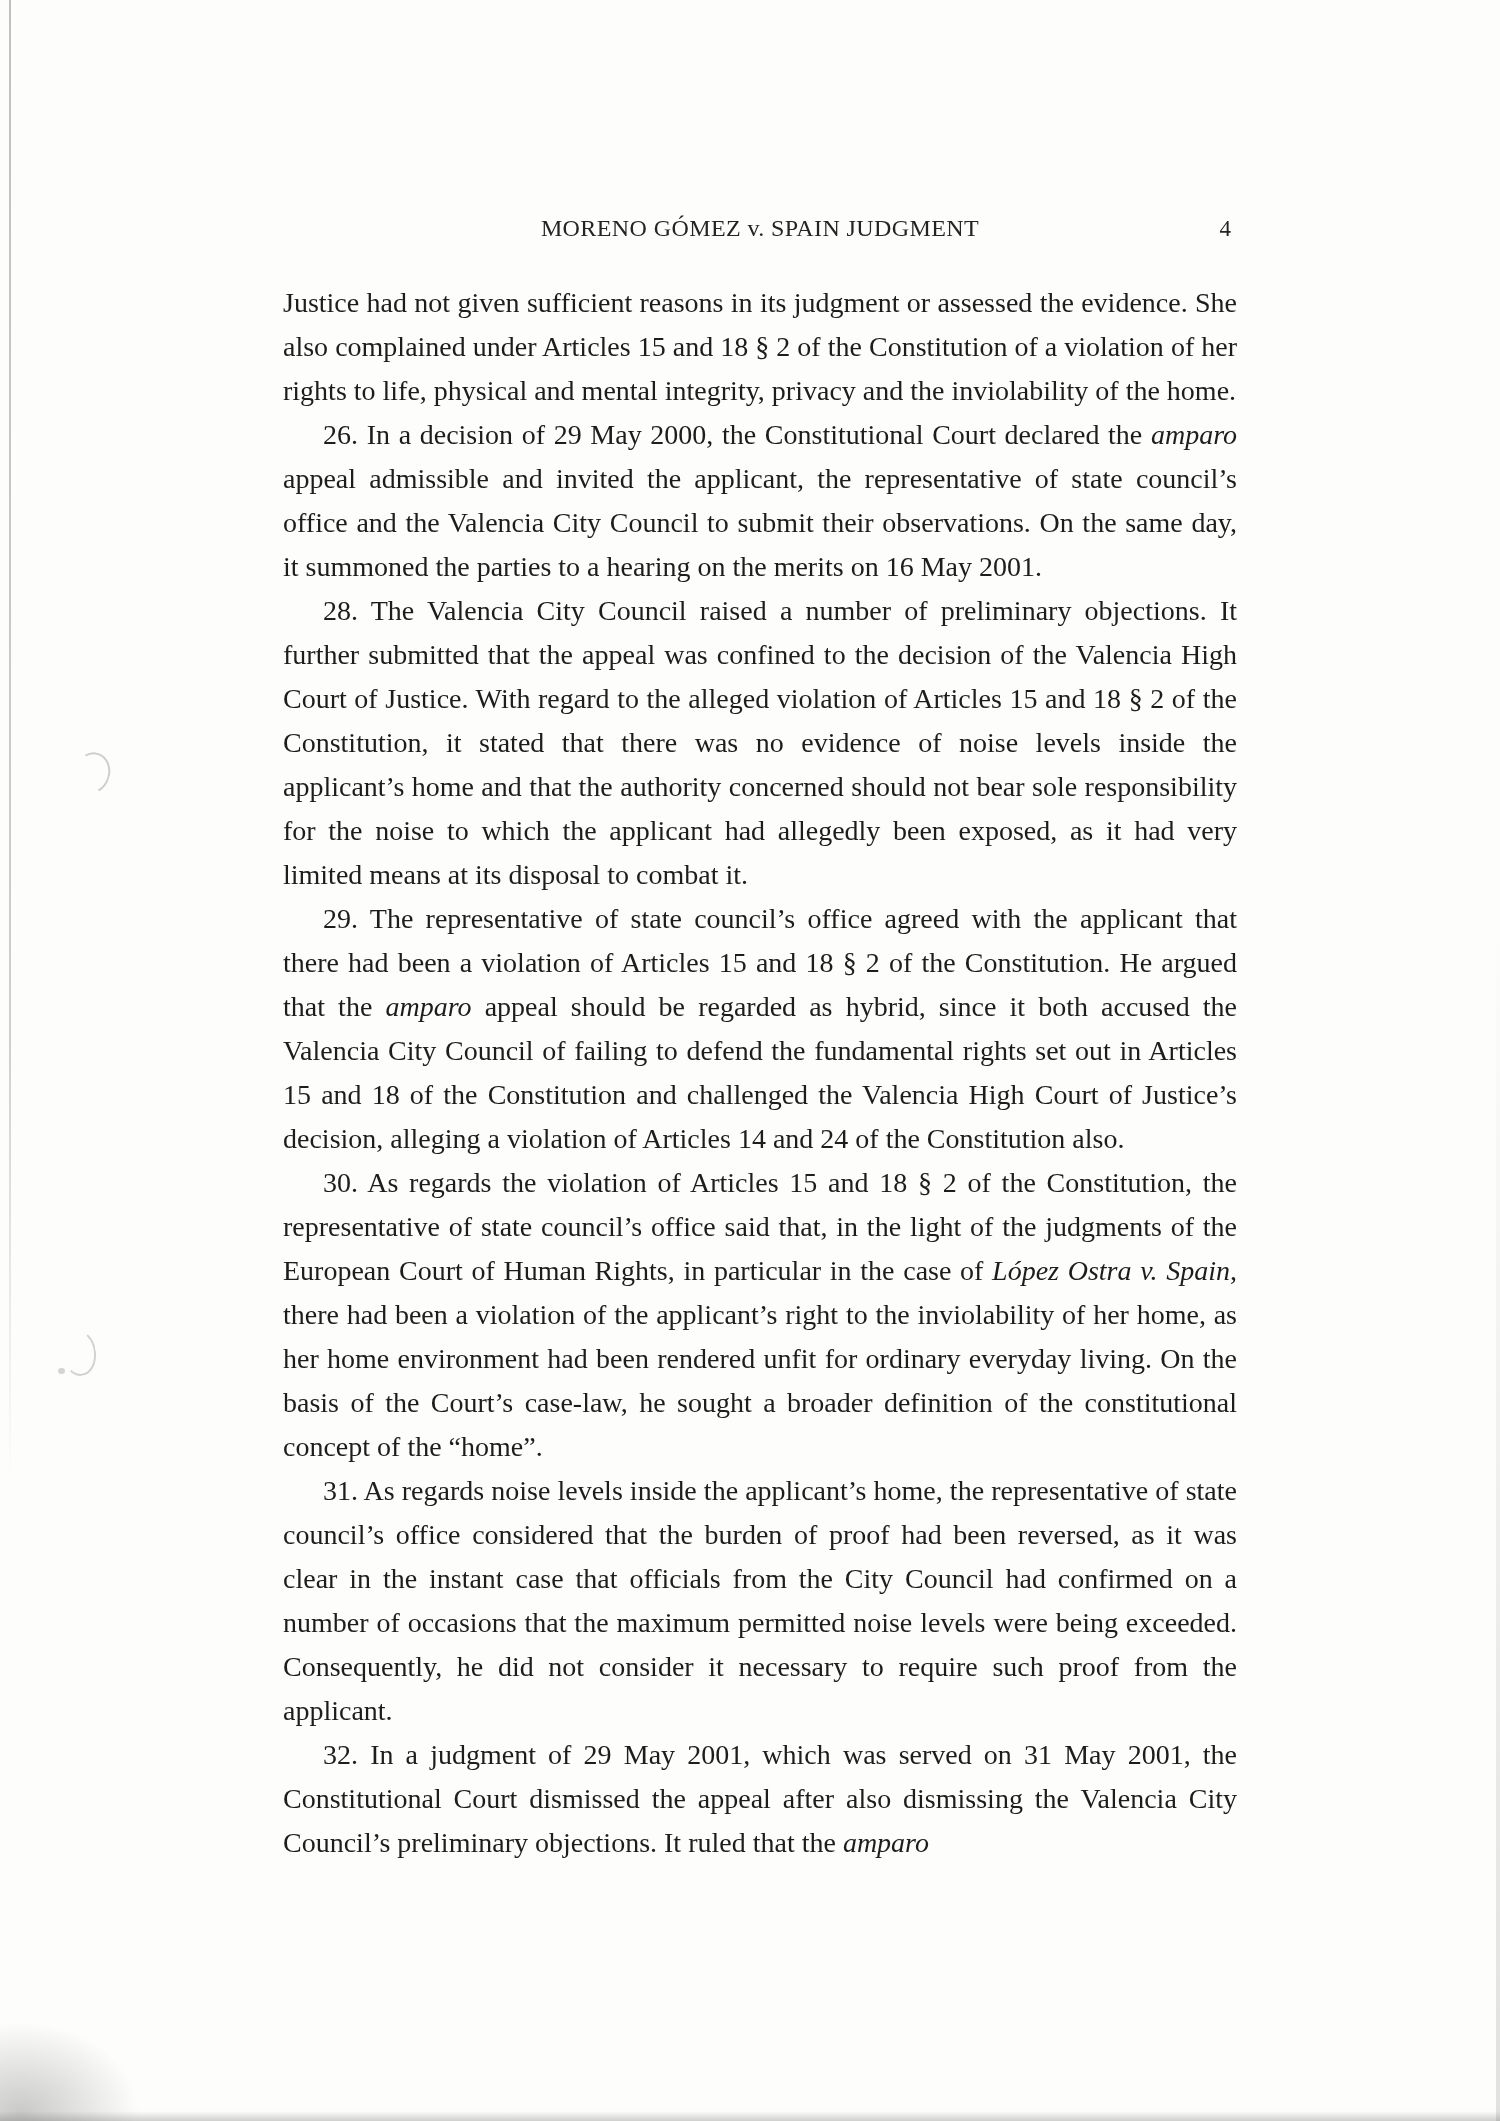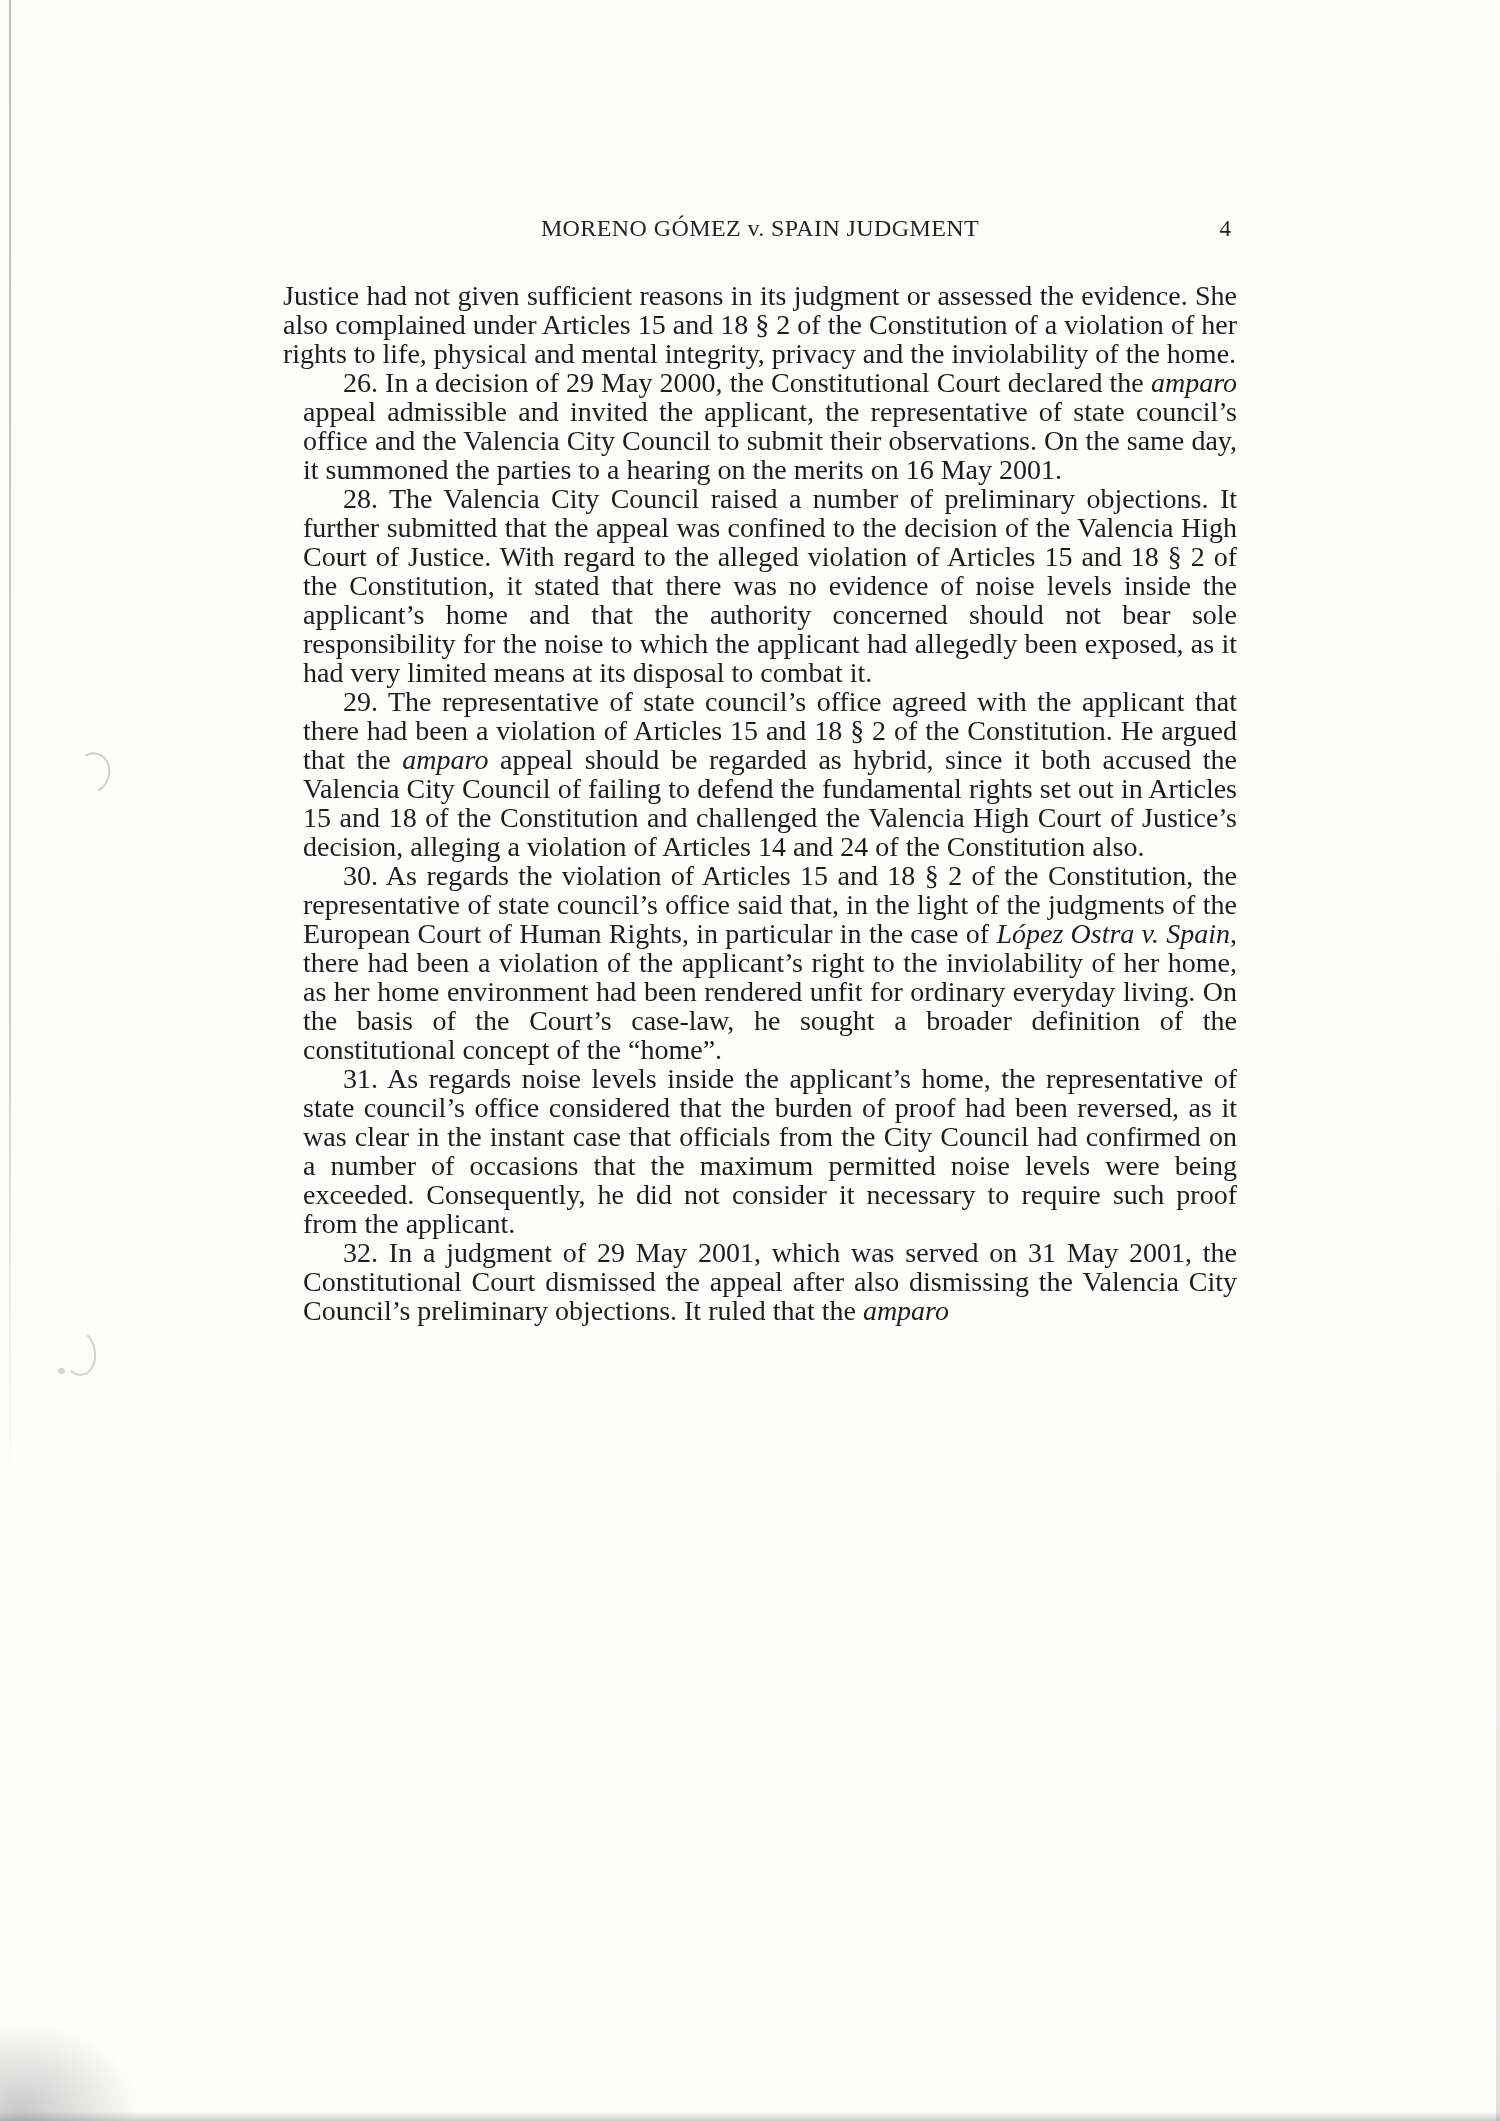--- a/index.html
+++ b/index.html
@@ -60,26 +60,26 @@
   .header-title {
     position: absolute; left: 0; right: 0; top: 0;
     text-align: center; letter-spacing: .4px; color: #242424;
   }
   .page-number {
     position: absolute; right: 6px; top: 1px; font-size: 23px; color: #242424;
   }
   
   .body-text {
     position: absolute; top: 281px; left: 283px; width: 954px;
-    font-size: 28px; line-height: 29px;
+    font-size: 28px; line-height: 44px;
     text-align: justify;
     color: #1d1d1d;
   }
   .para { margin: 0; }
-  .para.indent { text-indent: 40px; margin-left: 20px; }
+  .para.indent { text-indent: 40px; }
   .italic { font-style: italic; }
 </style>
 </head>
 <body>
 
 <div class="page">
 
   <div class="scan-edge-left"></div>
   <div class="scan-edge-right"></div>
   <div class="scan-edge-bottom"></div>

